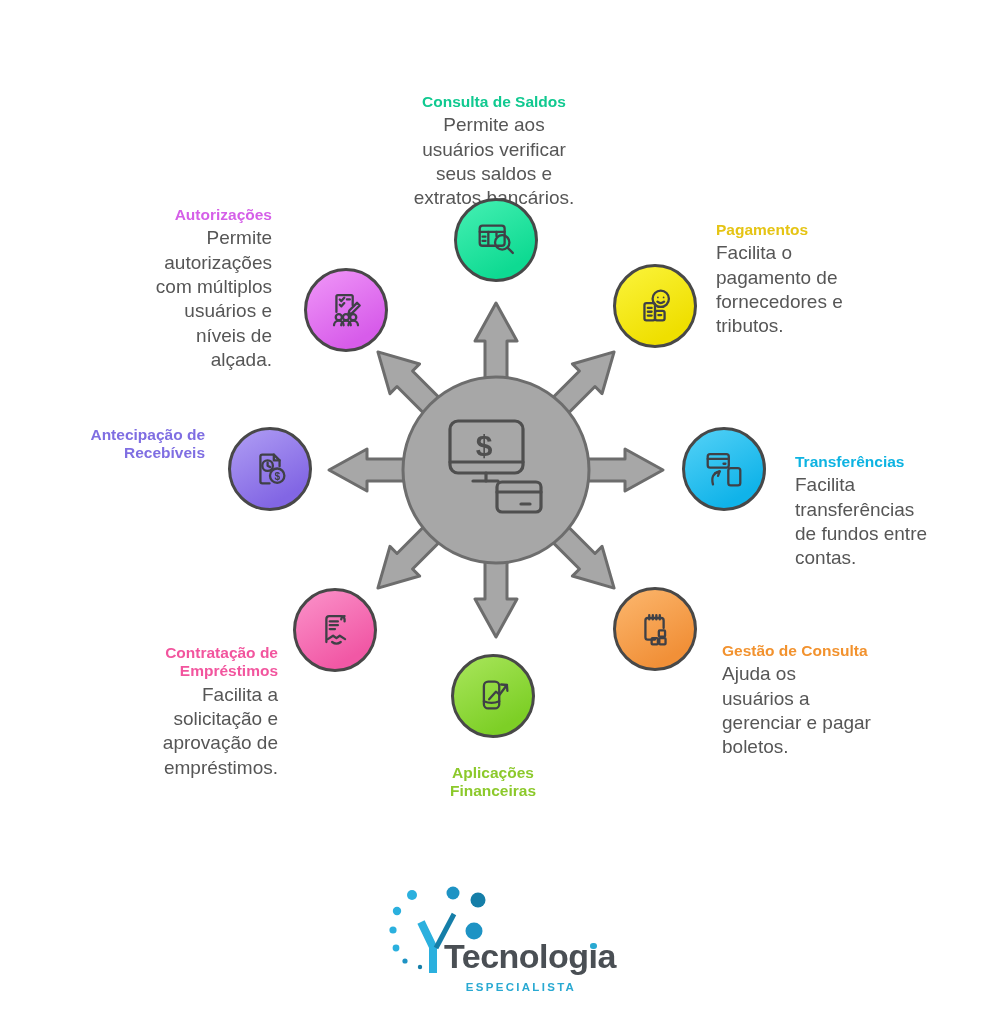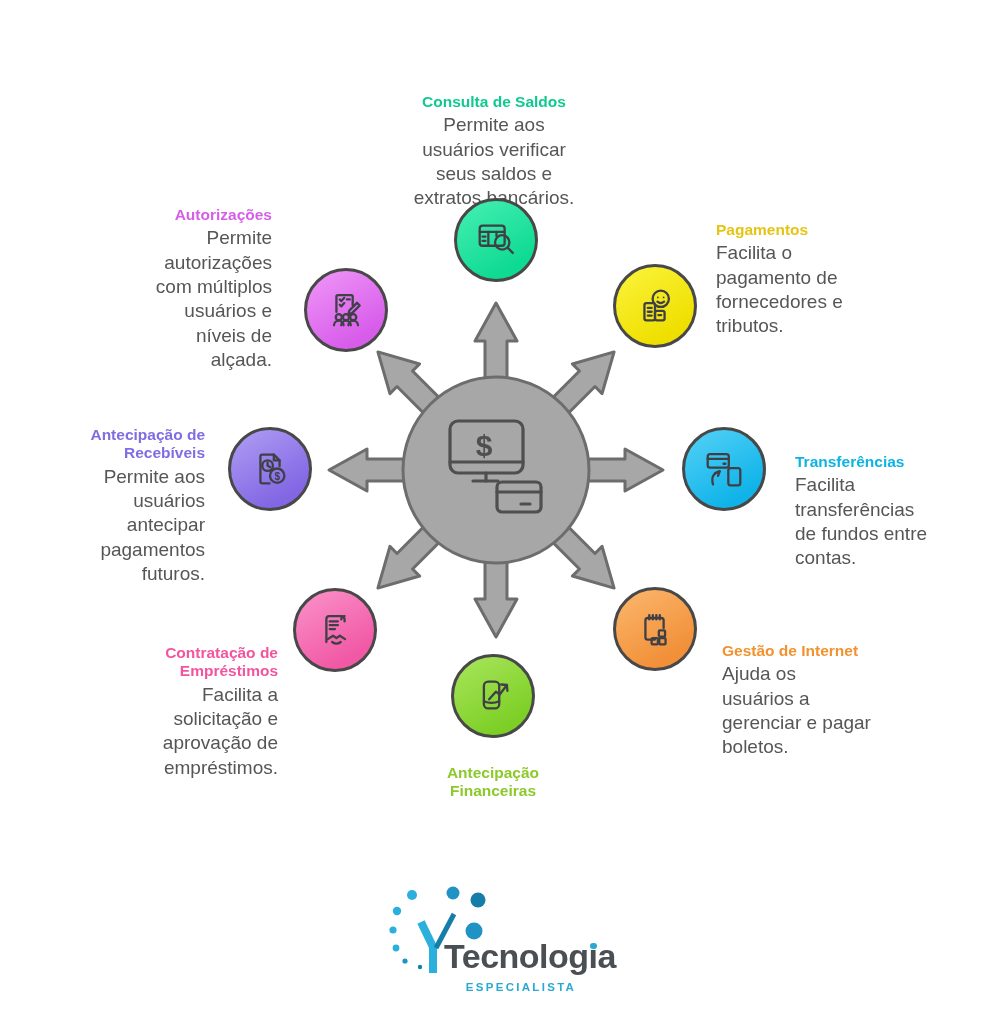--- a/index.html
+++ b/index.html
@@ -99,38 +99,38 @@
       <rect x="7" y="8.5" width="22" height="14" rx="2.5"></rect>
       <line x1="7" y1="13.5" x2="29" y2="13.5"></line>
       <line x1="23.5" y1="18.5" x2="25.5" y2="18.5"></line>
       <rect x="28.5" y="23" width="12.5" height="18" rx="2.5"></rect>
       <path d="M12.5 40 q-3 -11 7 -13.5"></path>
       <path d="M14.8 28.2 L19.5 26.5 L17.8 31.2"></path>
     </svg>
   </div>
 
   <div class="ntext" style="left:722px;top:642px;width:150px">
-    <div class="ntitle" style="color: rgb(242, 146, 46);">Gestão de Internet</div>
+    <div class="ntitle" style="color: rgb(242, 146, 46);">Gestão de Consulta</div>
     <div class="ndesc">Ajuda os usuários a gerenciar e pagar boletos.</div>
   </div>
   <div class="ncircle" style="left: 613px; top: 587px; background: linear-gradient(150deg, rgb(252, 183, 110) 0%, rgb(241, 144, 56) 80%);">
     <svg class="nicon" width="46" height="46" viewBox="0 0 48 48">
       <path d="M33 23 v-8 a2.5 2.5 0 0 0 -2.5 -2.5 h-14 A2.5 2.5 0 0 0 14 15 v17.5 A2.5 2.5 0 0 0 16.5 35 H24"></path>
       <line x1="18" y1="9.5" x2="18" y2="14"></line>
       <line x1="21.7" y1="9.5" x2="21.7" y2="14"></line>
       <line x1="25.4" y1="9.5" x2="25.4" y2="14"></line>
       <line x1="29" y1="9.5" x2="29" y2="14"></line>
       <rect x="28" y="25.5" width="6.5" height="6.5" rx="1"></rect>
       <rect x="20.5" y="33.5" width="6.5" height="6.5" rx="1"></rect>
       <rect x="28.5" y="33.5" width="6.5" height="6.5" rx="1"></rect>
     </svg>
   </div>
 
   <div class="ntext" style="left:383px;top:764px;width:220px;text-align:center">
-    <div class="ntitle" style="width: 130px; margin: 0px auto; color: rgb(140, 201, 43);">Antecipação Financeiras</div>
+    <div class="ntitle" style="width: 130px; margin: 0px auto; color: rgb(140, 201, 43);">Aplicações Financeiras</div>
   </div>
   <div class="ncircle" style="left: 451px; top: 654px; background: linear-gradient(150deg, rgb(169, 230, 92) 0%, rgb(125, 207, 38) 80%);">
     <svg class="nicon" width="46" height="46" viewBox="0 0 48 48">
       <rect x="14.5" y="9" width="16" height="28" rx="4.5"></rect>
       <path d="M14.5 29.5 q8 3.5 16 0"></path>
       <path d="M20 27.5 l7 -8 l4 3 l7.5 -10"></path>
       <path d="M32.5 12 l6 0.5 l0.5 6"></path>
     </svg>
   </div>
 
@@ -145,21 +145,20 @@
       <line x1="18.5" y1="15" x2="27" y2="15"></line>
       <line x1="18.5" y1="19" x2="27" y2="19"></line>
       <line x1="18.5" y1="23" x2="24" y2="23"></line>
       <path d="M16.5 33.5 l5.5 -3.5 l3.5 2.5 l3.5 -2.5 l5.5 3.5"></path>
       <path d="M21 36.5 q4.5 3.5 9 0"></path>
     </svg>
   </div>
 
   <div class="ntext" style="left:45px;top:426px;width:160px;text-align:right">
     <div class="ntitle" style="color: rgb(127, 110, 226);">Antecipação de Recebíveis</div>
-    <div class="ndesc" style="width:140px;margin-left:auto">Permite aos usuários antecipar pagamentos futuros.</div>
   </div>
   <div class="ncircle" style="left: 228px; top: 427px; background: linear-gradient(150deg, rgb(176, 158, 244) 0%, rgb(130, 102, 228) 80%);">
     <svg class="nicon" width="46" height="46" viewBox="0 0 48 48">
       <path d="M23.5 39 H16 a2 2 0 0 1 -2 -2 V11 a2 2 0 0 1 2 -2 h12 l6 6 v6"></path>
       <path d="M28 9 v6 h6"></path>
       <circle cx="21.5" cy="20.5" r="5.5"></circle>
       <path d="M21.5 17.5 v3 l2.5 1.5"></path>
       <circle cx="31.5" cy="31" r="7.5"></circle>
       <text x="31.5" y="35" font-size="10.5" font-weight="bold" text-anchor="middle" fill="#3f4046" stroke="none">$</text>
     </svg>

